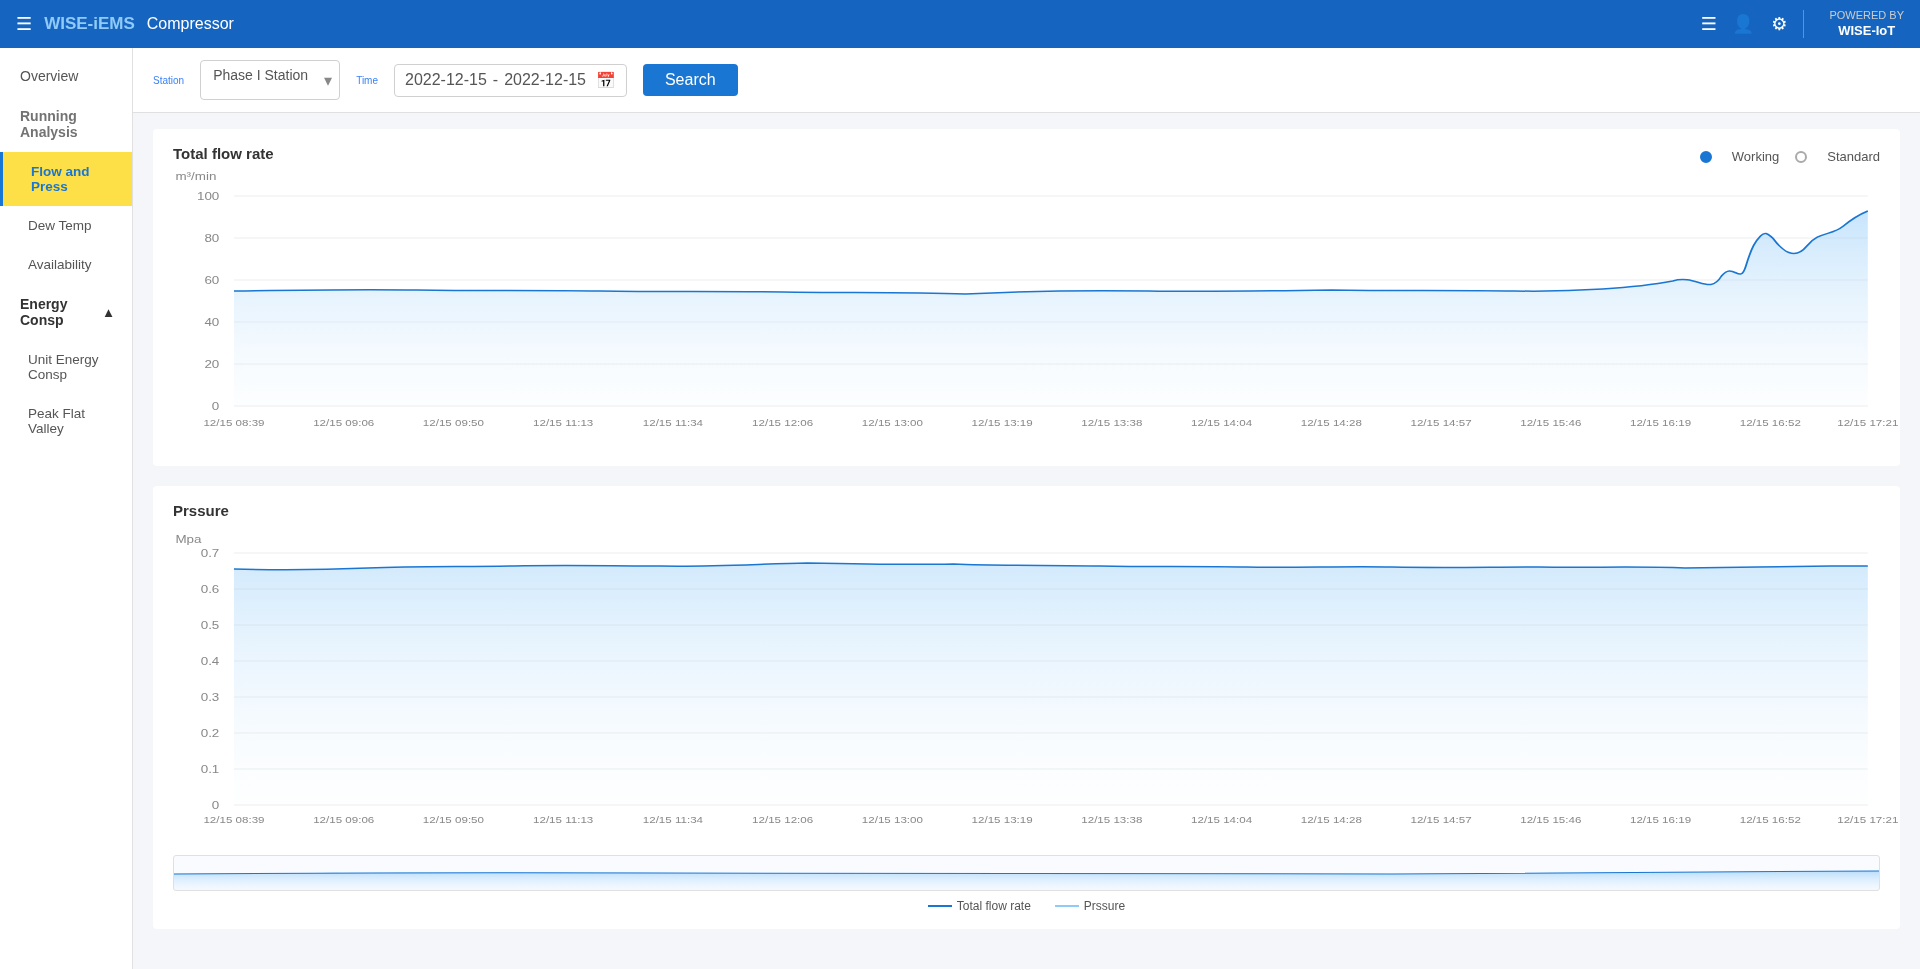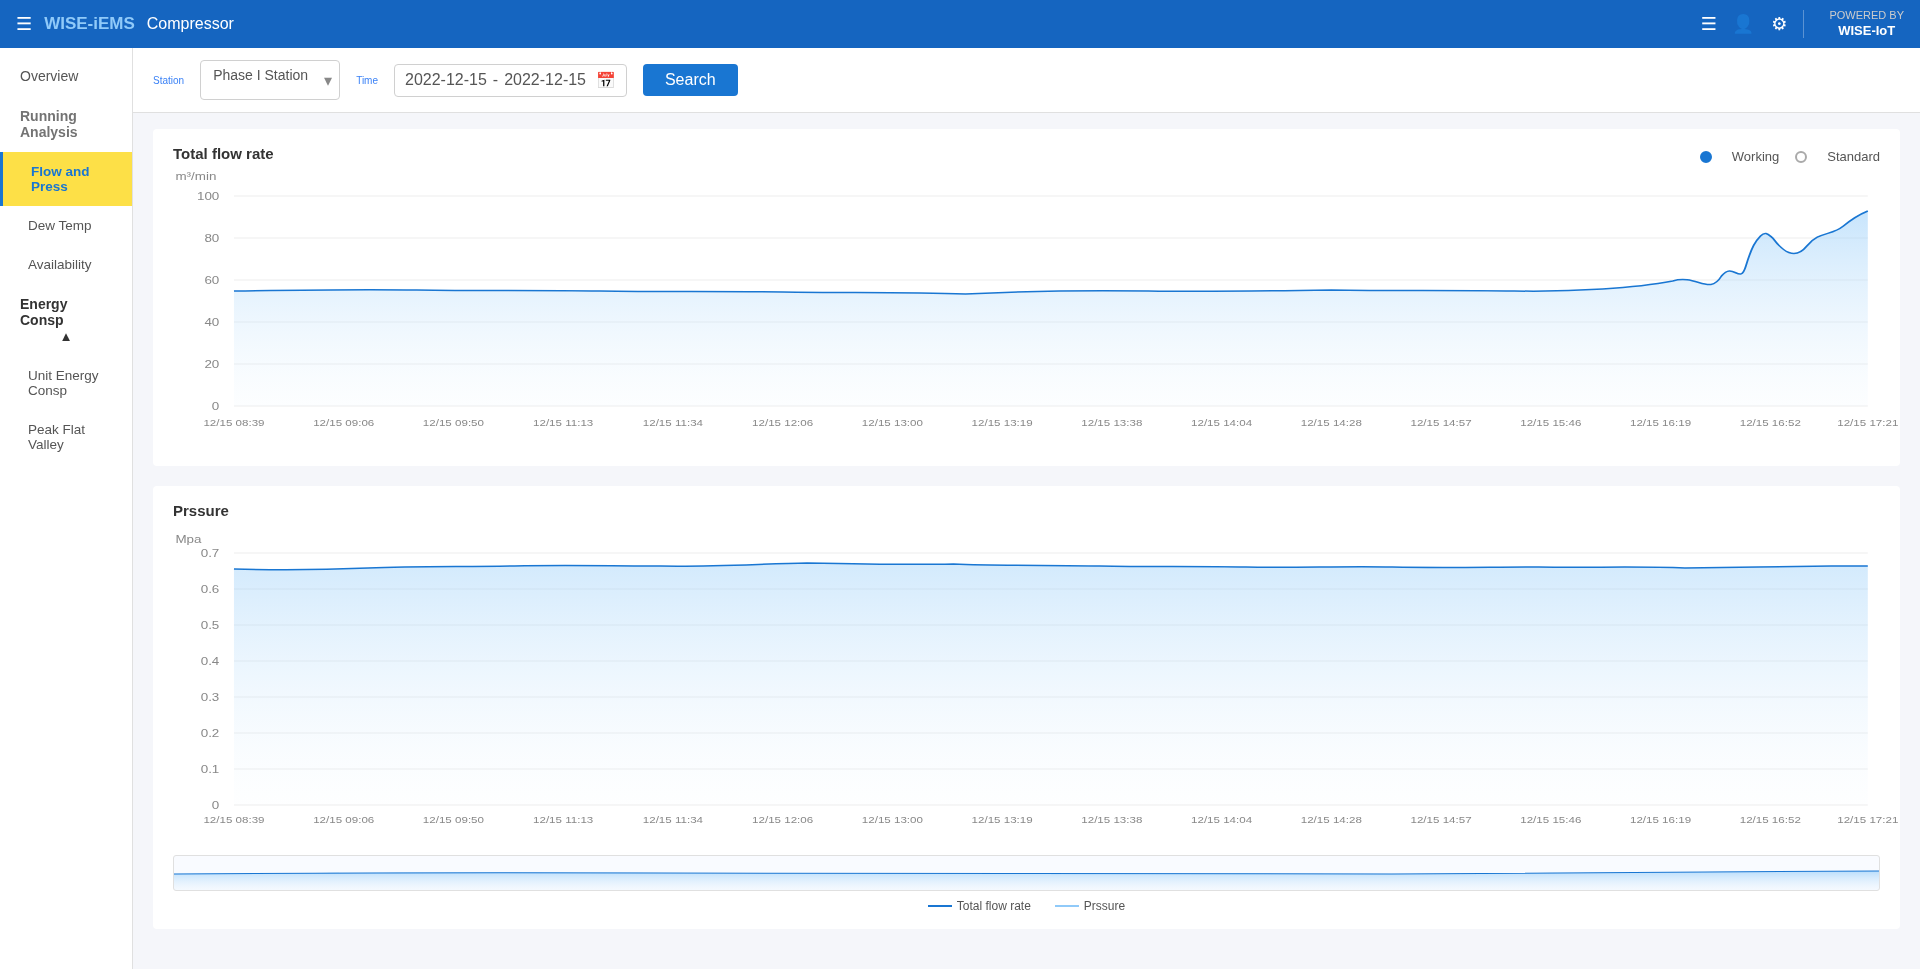--- a/index.html
+++ b/index.html
@@ -51,21 +51,20 @@
     .sidebar-item.sub { padding-left: 28px; font-size: 13.5px; }
     .sidebar-section-header {
       padding: 12px 20px;
       font-size: 14px;
       color: #333;
       font-weight: 600;
       cursor: pointer;
       display: flex;
       justify-content: space-between;
       align-items: center;
-      flex-direction: column;
     }
 
     
     .main {
       flex: 1;
       overflow-y: auto;
       background: #f5f6fa;
     }
 
     

